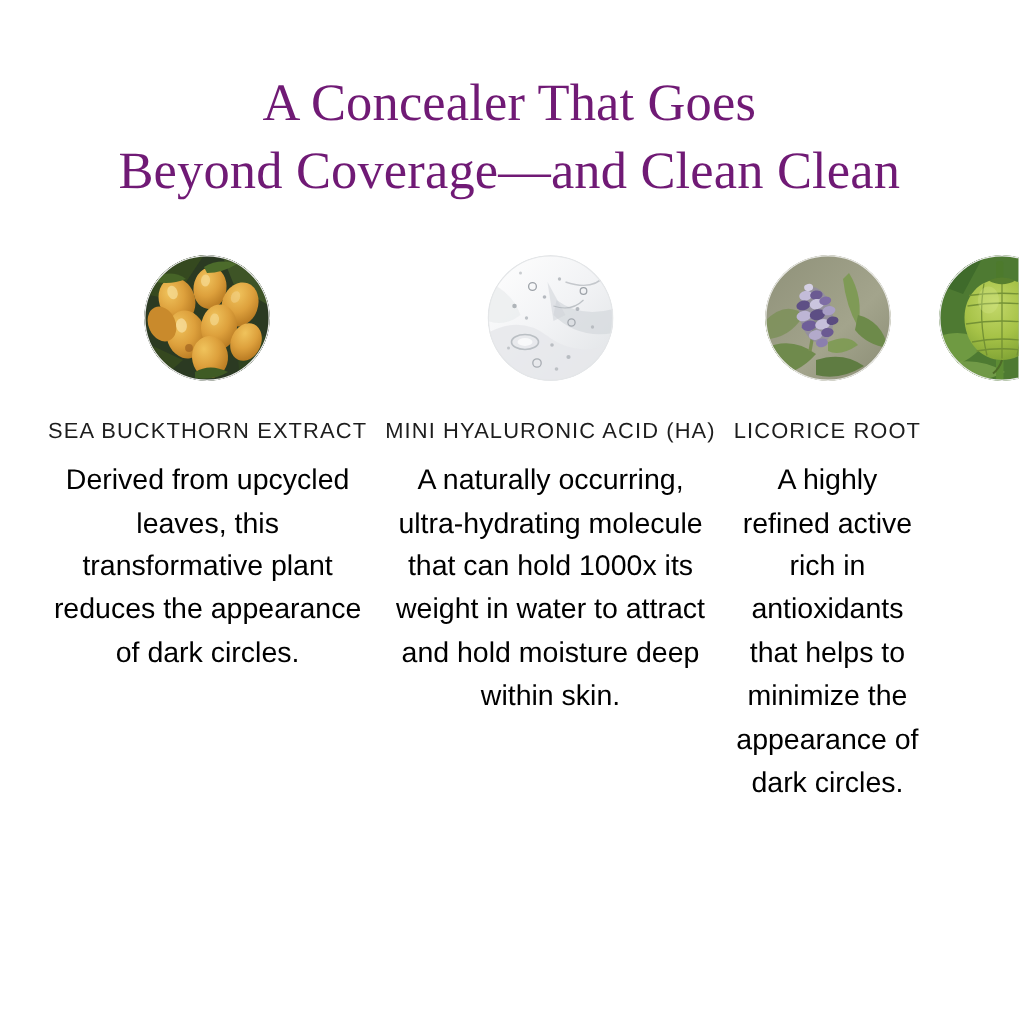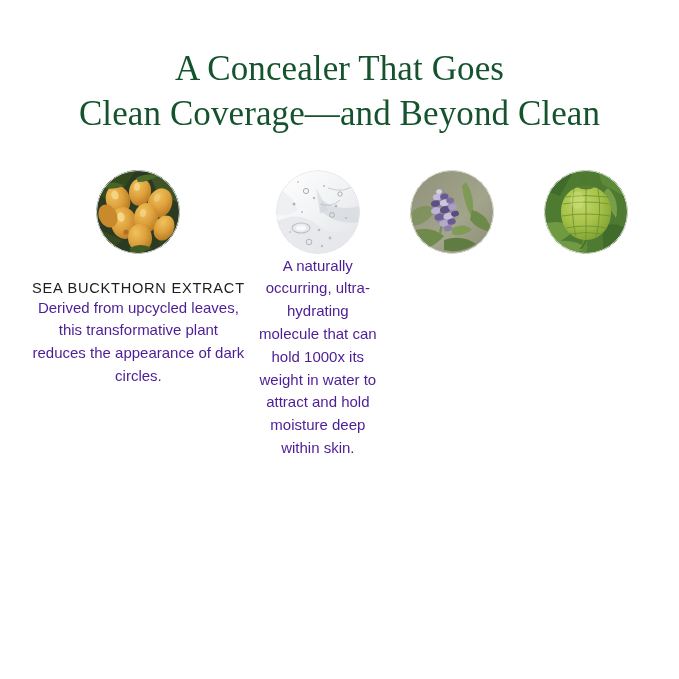--- a/index.html
+++ b/index.html
@@ -11,21 +11,21 @@
     overflow:hidden;
   }
   .page{width:679px;height:679px;position:relative;background:#fff;}
 
   
   .header{padding-top:24px;text-align:center;}
   .headline{
     font-family:"Liberation Serif", serif;
     font-size:35px;
     line-height:1.26;
-    color:#14532d;
+    color:#701a75;
     letter-spacing:0.1px;
     font-weight:400;
   }
   .headline .ln{display:block;white-space:nowrap;}
   .subhead{
     margin-top:16px;
     font-size:18.5px;
     color:#2f2f2f;
     font-weight:400;
     letter-spacing:0.1px;
@@ -50,37 +50,37 @@
   .card-title{
     margin-top:26px;
     font-size:14.6px;
     letter-spacing:0.75px;
     color:#1d1d1d;
     text-transform:uppercase;
     text-align:center;
     white-space:nowrap;
   }
   .card-body{
-    margin-top:1px;
-    font-size:15px;
+    margin-top:11px;
+    font-size:19px;
     line-height:1.52;
-    color:#4c1d95;
+    color:#000000;
     text-align:center;
     max-width:268px;
   }
 </style>
 </head>
 <body>
 
 <div class="page">
 
   <div class="header">
     <h1 class="headline">
       <span class="ln">A Concealer That Goes</span>
-      <span class="ln">Clean Coverage—and Beyond Clean</span>
+      <span class="ln">Beyond Coverage—and Clean Clean</span>
     </h1>
   </div>
 
   <div class="grid">
 
     <div class="card">
       <div class="thumb">
         <svg viewBox="0 0 84 84" aria-hidden="true">
           <defs>
             <clipPath id="c1">
@@ -158,20 +158,21 @@
             <circle cx="43" cy="60" r="1.2" fill="#9aa0a6" opacity="0.6"></circle>
             <circle cx="54" cy="68" r="1.4" fill="#9aa0a6" opacity="0.6"></circle>
             <circle cx="70" cy="48" r="1.1" fill="#9aa0a6" opacity="0.55"></circle>
             <circle cx="14" cy="62" r="1" fill="#9aa0a6" opacity="0.5"></circle>
             <circle cx="46" cy="76" r="1.2" fill="#9aa0a6" opacity="0.55"></circle>
             <circle cx="22" cy="12" r="1" fill="#9aa0a6" opacity="0.5"></circle>
             <circle cx="42" cy="42" r="41.5" fill="none" stroke="#e4e6e8" stroke-width="1"></circle>
           </g>
         </svg>
       </div>
+      <div class="card-title">MINI HYALURONIC ACID (HA)</div>
       <div class="card-body">A naturally occurring, ultra-hydrating molecule that can hold 1000x its weight in water to attract and hold moisture deep within skin.</div>
     </div>
 
     <div class="card">
       <div class="thumb">
         <svg viewBox="0 0 84 84" aria-hidden="true">
           <defs>
             <clipPath id="c3">
                 <circle cx="42" cy="42" r="42"></circle>
               </clipPath>
@@ -205,20 +206,22 @@
               <ellipse cx="31" cy="53" rx="4.6" ry="3.2" fill="#b3aacb"></ellipse>
               <ellipse cx="39" cy="53" rx="4.2" ry="3" fill="#6b5a92"></ellipse>
               <ellipse cx="34" cy="59" rx="4" ry="2.8" fill="#8b7fae"></ellipse>
               <ellipse cx="33" cy="21" rx="3" ry="2.4" fill="#d5d0e4"></ellipse>
             </g>
             <path d="M42 58 Q56 52 62 60 Q50 68 42 64 Z" fill="#7d9a52" opacity="0.9"></path>
             <circle cx="42" cy="42" r="41.5" fill="none" stroke="#e6e6e2" stroke-width="1"></circle>
           </g>
         </svg>
       </div>
+      <div class="card-title">LICORICE ROOT</div>
+      <div class="card-body">A highly refined active rich in antioxidants that helps to minimize the appearance of dark circles.</div>
     </div>
 
     <div class="card">
       <div class="thumb">
         <svg viewBox="0 0 84 84" aria-hidden="true">
           <defs>
             <clipPath id="c4">
                 <circle cx="42" cy="42" r="42"></circle>
               </clipPath>
             <radialGradient id="h4" cx="40%" cy="32%" r="72%">

